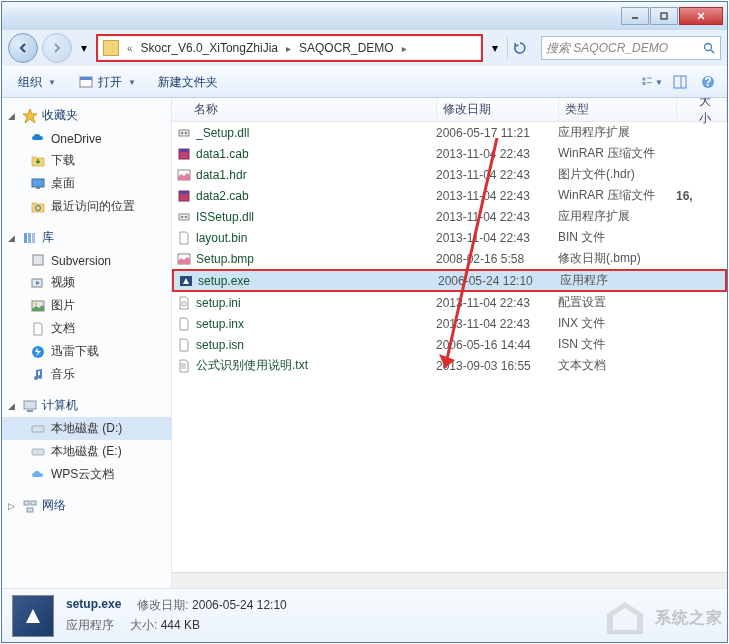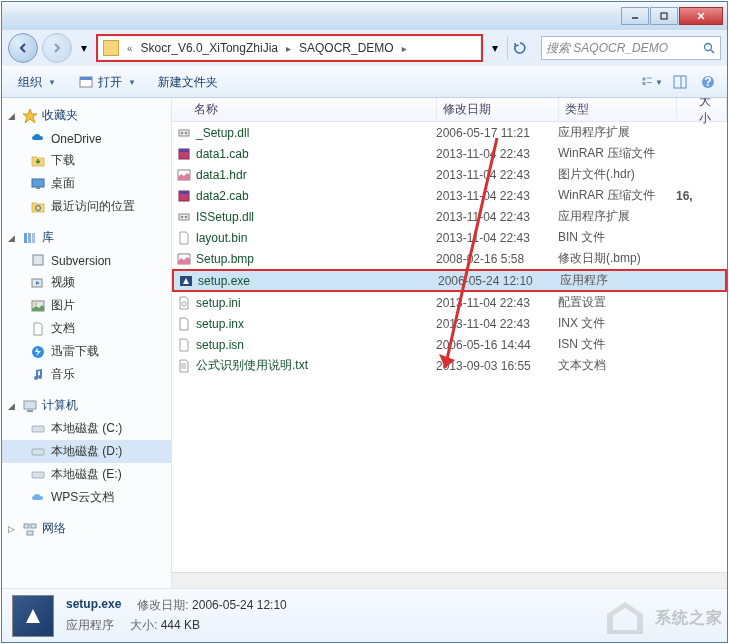--- a/index.html
+++ b/index.html
@@ -279,26 +279,20 @@
       </div>
       <div class="side-group">
         <div class="side-header">
             <span class="tri">◢</span>
             <svg class="hicon" viewBox="0 0 16 16">
               <rect x="2" y="3" width="12" height="8" fill="#d8e0e8" stroke="#8899aa"></rect>
               <rect x="5" y="12" width="6" height="2" fill="#8899aa"></rect>
             </svg>
             <span class="htxt">计算机</span>
           </div>
-        <div class="side-item">
-            <svg class="iicon" viewBox="0 0 16 16">
-              <rect class="ic-disk" x="2" y="5" width="12" height="6" rx="1"></rect>
-            </svg>
-            <span class="itxt">本地磁盘 (C:)</span>
-          </div>
         <div class="side-item selected">
             <svg class="iicon" viewBox="0 0 16 16">
               <rect class="ic-disk" x="2" y="5" width="12" height="6" rx="1"></rect>
             </svg>
             <span class="itxt">本地磁盘 (D:)</span>
           </div>
         <div class="side-item">
             <svg class="iicon" viewBox="0 0 16 16">
               <rect class="ic-disk" x="2" y="5" width="12" height="6" rx="1"></rect>
             </svg>

